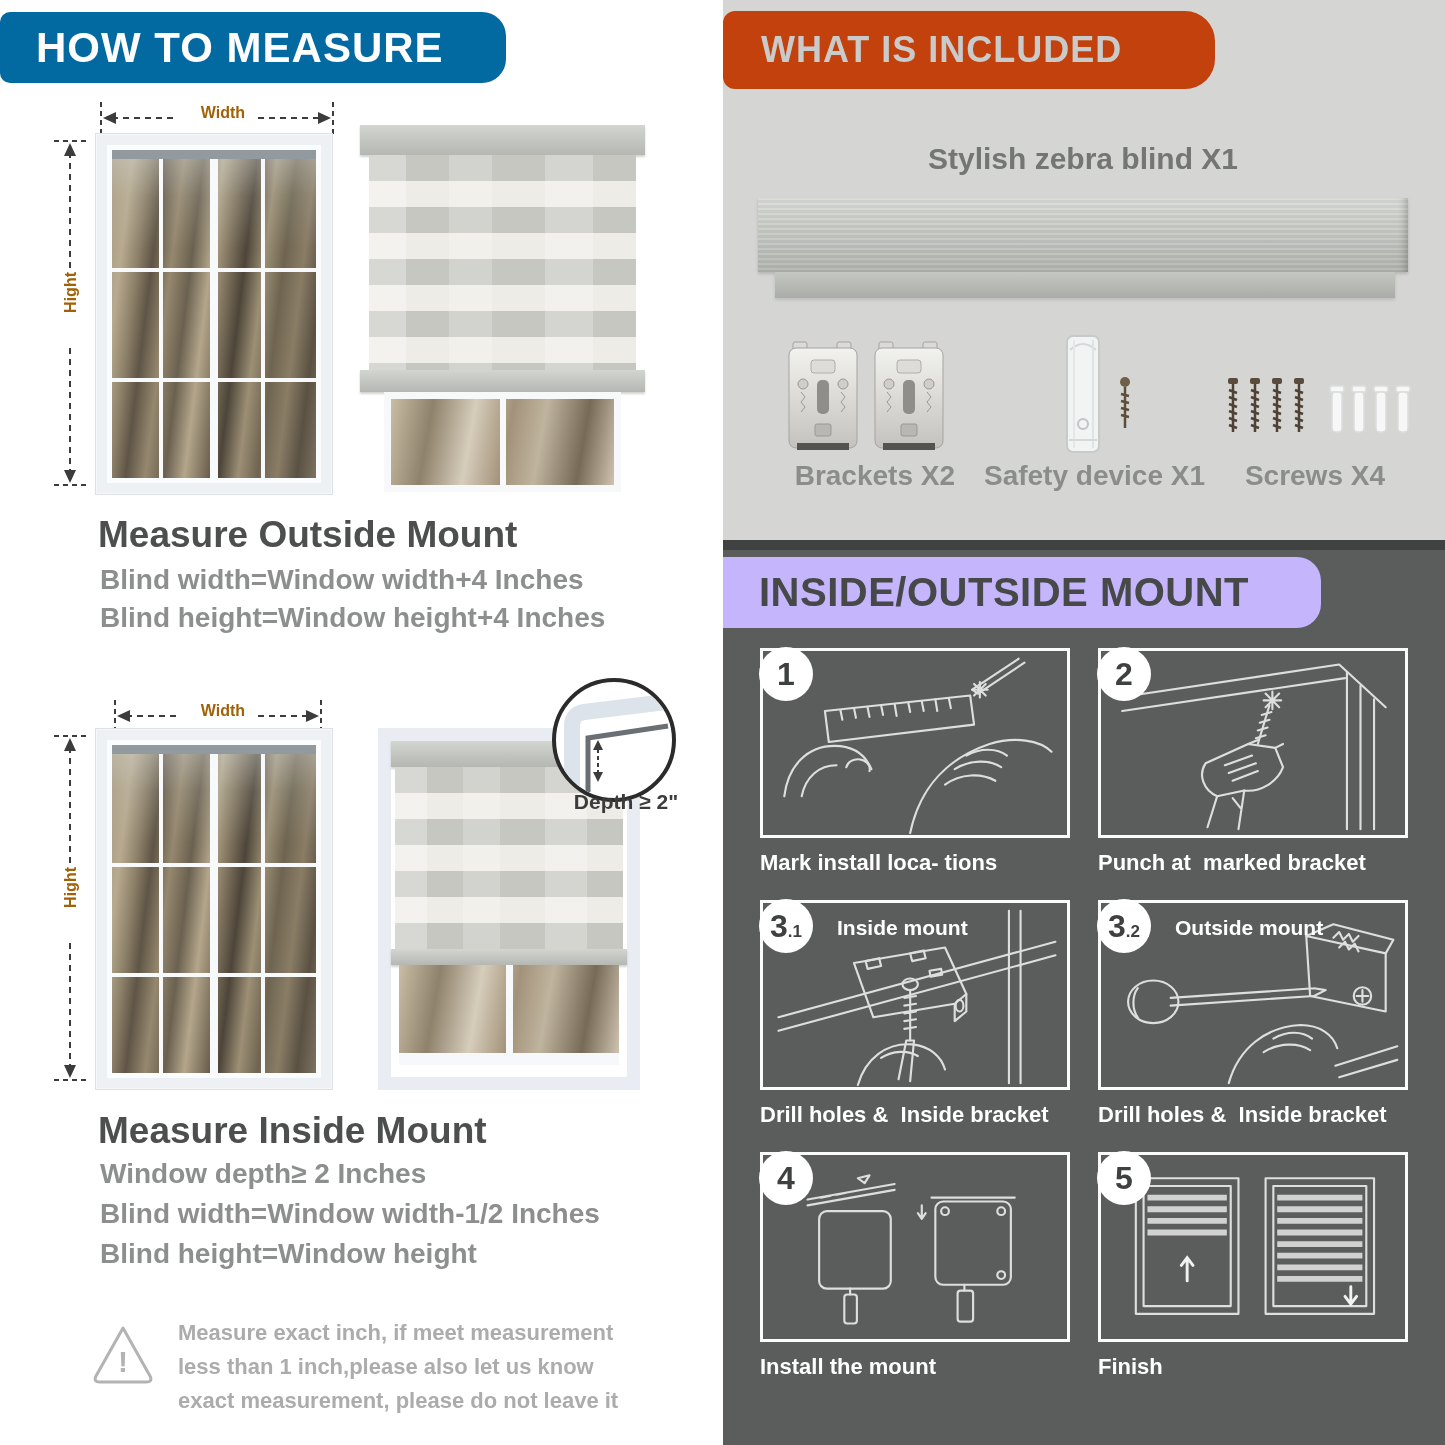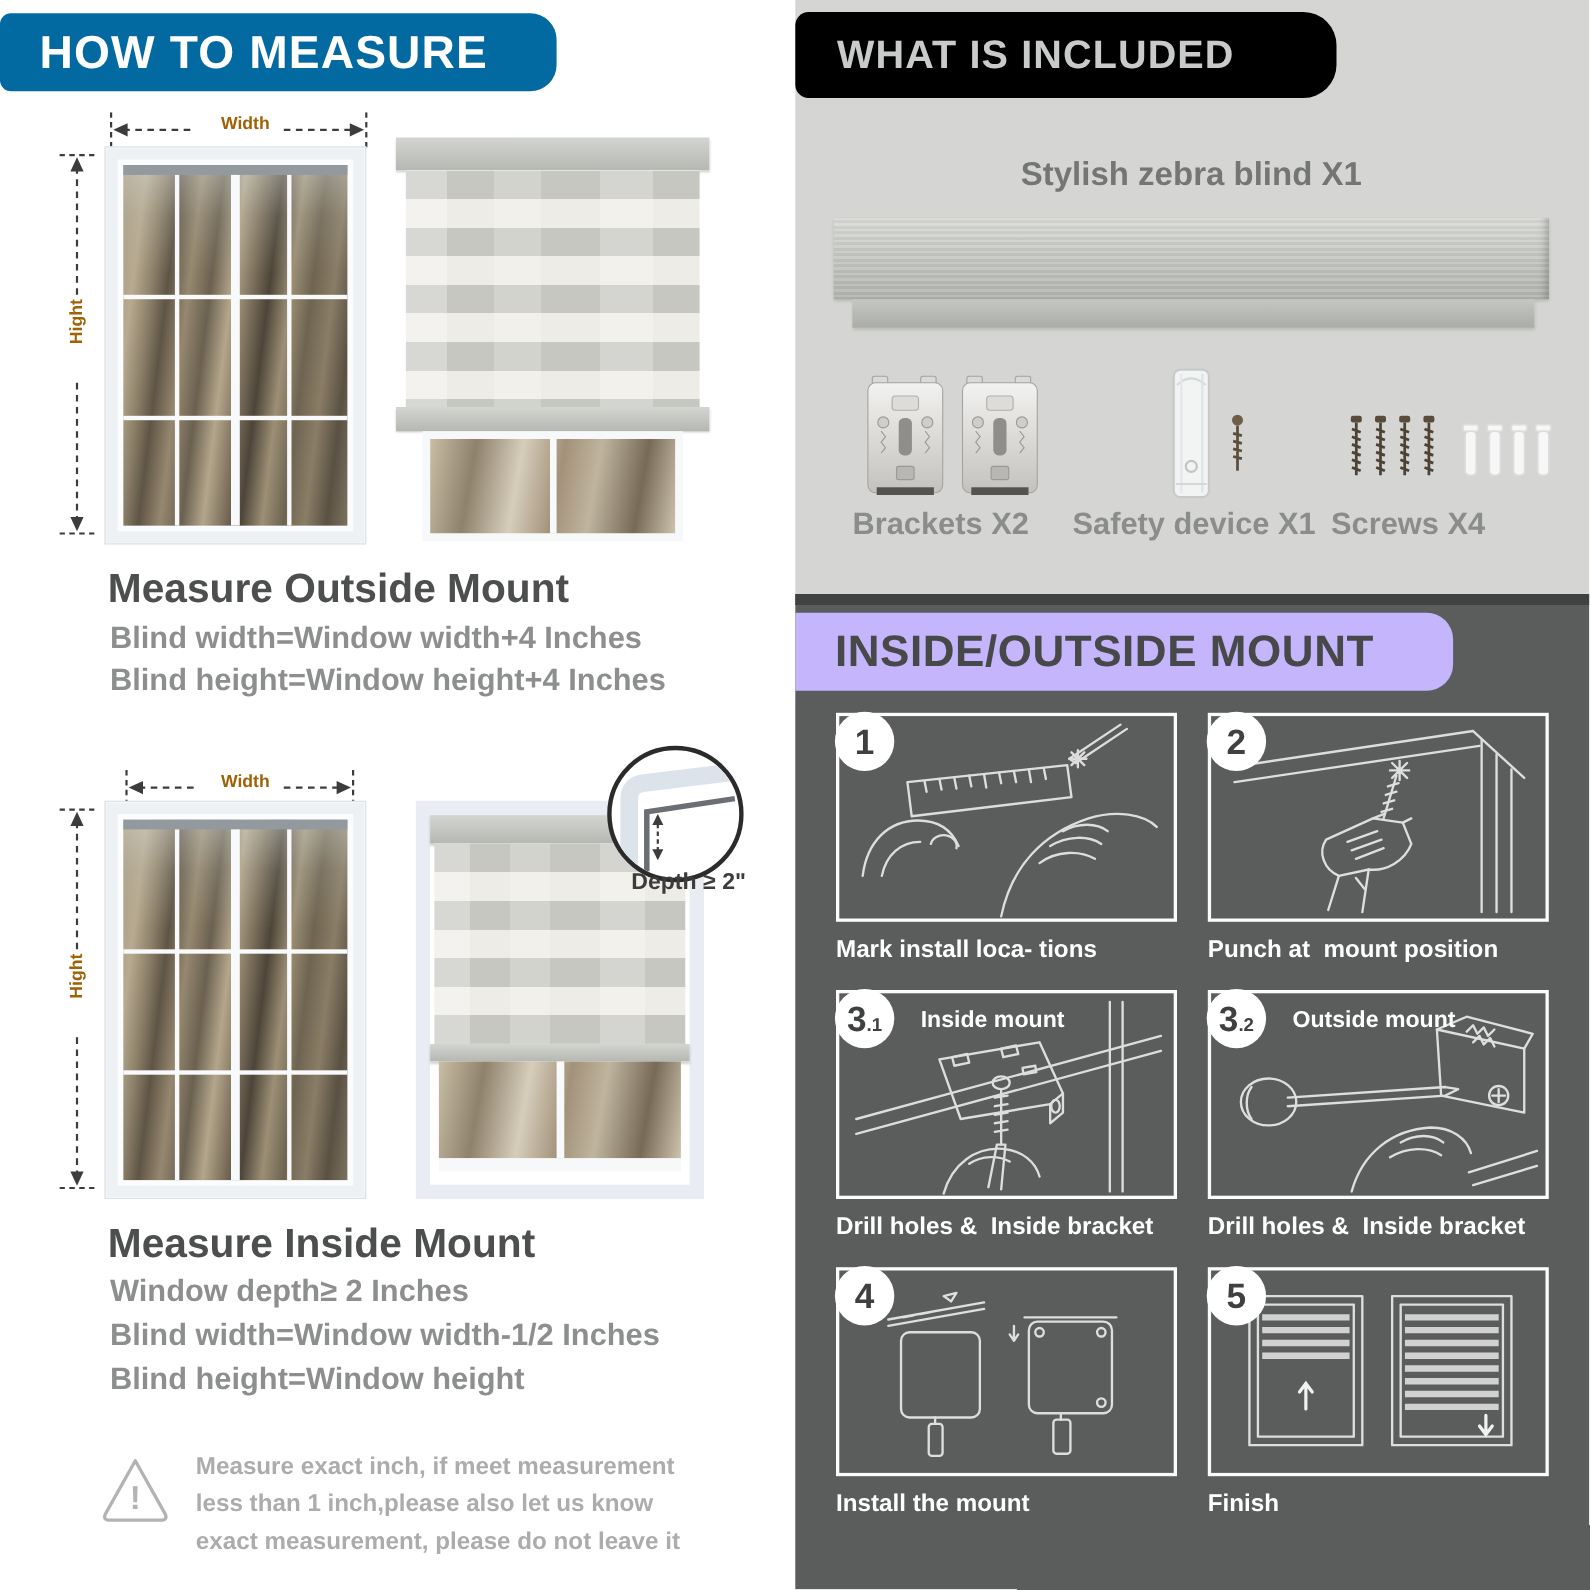--- a/index.html
+++ b/index.html
@@ -40,31 +40,31 @@
   
   .meas-label{font-size:16px;color:#a16207;background:#ffffff;padding:0 6px;}
   .hight-label{writing-mode:vertical-rl;transform:rotate(180deg);}
   .depth-label{font-size:21px;color:#3c3c3c;text-align:center;}
 
   .warn-text{font-size:22px;color:#acacac;line-height:1.55;white-space:pre-wrap;}
 
   
   .right-half{left:723px;top:0;width:722px;height:1445px;}
   .light-sec{left:0;top:0;width:722px;height:540px;background:#d5d6d4;}
-  .included-box{left:0;top:11px;width:492px;height:78px;background:#000000;
+  .included-box{left:0;top:11px;width:492px;height:78px;background:#c2410c;
     border-radius:12px 30px 30px 12px;color:#c9cbca;font-size:36px;letter-spacing:1px;
     line-height:78px;padding-left:38px;box-sizing:border-box;}
   .product-label{left:100px;top:142px;width:520px;text-align:center;font-size:30px;color:#747673;}
   .headrail-main{left:35px;top:198px;width:650px;height:74px;
     background:repeating-linear-gradient(180deg,rgba(255,255,255,.10) 0 2px,rgba(0,0,0,.04) 2px 5px),
       linear-gradient(180deg,#d9dbd7,#bcbfba 70%,#b1b4af);
     box-shadow:inset -8px 0 8px -6px rgba(0,0,0,.25),0 2px 3px rgba(0,0,0,.15);}
   .headrail-low{left:52px;top:272px;width:620px;height:26px;
     background:linear-gradient(180deg,#c4c7c2,#a9aca7);box-shadow:0 2px 3px rgba(0,0,0,.12);}
-  .item-label{font-size:28px;color:#8b8d8c;text-align:left;}
+  .item-label{font-size:28px;color:#8b8d8c;text-align:right;}
 
   .dark-sec{left:0;top:540px;width:722px;height:905px;background:#5b5d5c;}
   .dark-strip{left:0;top:0;width:722px;height:10px;background:#404241;}
   .mount-box{left:0;top:17px;width:598px;height:71px;background:#c4b5fd;
     border-radius:0 24px 24px 0;color:#474948;font-size:40px;letter-spacing:.5px;
     line-height:71px;padding-left:36px;box-sizing:border-box;}
   .panel{width:310px;height:190px;border:3px solid #fbfbfb;box-sizing:border-box;}
   .badge{position:absolute;left:-4px;top:-4px;width:54px;height:54px;background:#ffffff;
     border-radius:50%;color:#3f4140;text-align:center;line-height:54px;font-size:32px;}
   .badge .sub{font-size:17px;}
@@ -313,21 +313,21 @@
             <path d="M158,90 l10,-3 M160,82 l10,-3 M162,74 l10,-3 M164,66 l10,-3"></path>
             <path d="M168,44 l14,14 M182,44 l-14,14 M166,51 l18,0 M175,42 l0,18"></path>
             <path d="M118,150 C104,144 98,128 106,116 L150,96 L178,100 L186,120 C180,136 162,146 146,144 Z"></path>
             <path d="M150,96 L160,92 M178,100 L186,96"></path>
             <path d="M126,118 l28,-10 M130,126 l28,-10 M134,134 l26,-10"></path>
             <path d="M118,150 L108,182 M146,144 L140,184 M134,152 l8,10"></path>
           </g>
         </svg>
         <div class="badge"><span>2</span><span class="sub"></span></div>
       </div>
-      <div class="abs caption" style="left:375px;top:310px;width:330px">Punch at  mount position</div>
+      <div class="abs caption" style="left:375px;top:310px;width:330px">Punch at  marked bracket</div>
 
       <div class="abs panel" style="left:37px;top:360px">
         <svg class="lineart" viewBox="0 0 310 190">
           <g stroke="#ececec" stroke-width="2.2" fill="none" stroke-linecap="round" stroke-linejoin="round" opacity="0.9">
             <path d="M14,118 L300,40 M14,132 L300,54"></path>
             <path d="M252,8 L252,186 M264,8 L264,186"></path>
             <path d="M92,62 L186,46 L208,94 L196,104 L112,118 Z"></path>
             <path d="M104,60 l14,-3 l2,8 l-14,3 Z M150,52 l14,-3 l2,8 l-14,3 Z"></path>
             <path d="M208,94 L208,112 L196,122 L196,104"></path>
             <ellipse cx="150" cy="84" rx="8" ry="6"></ellipse>

